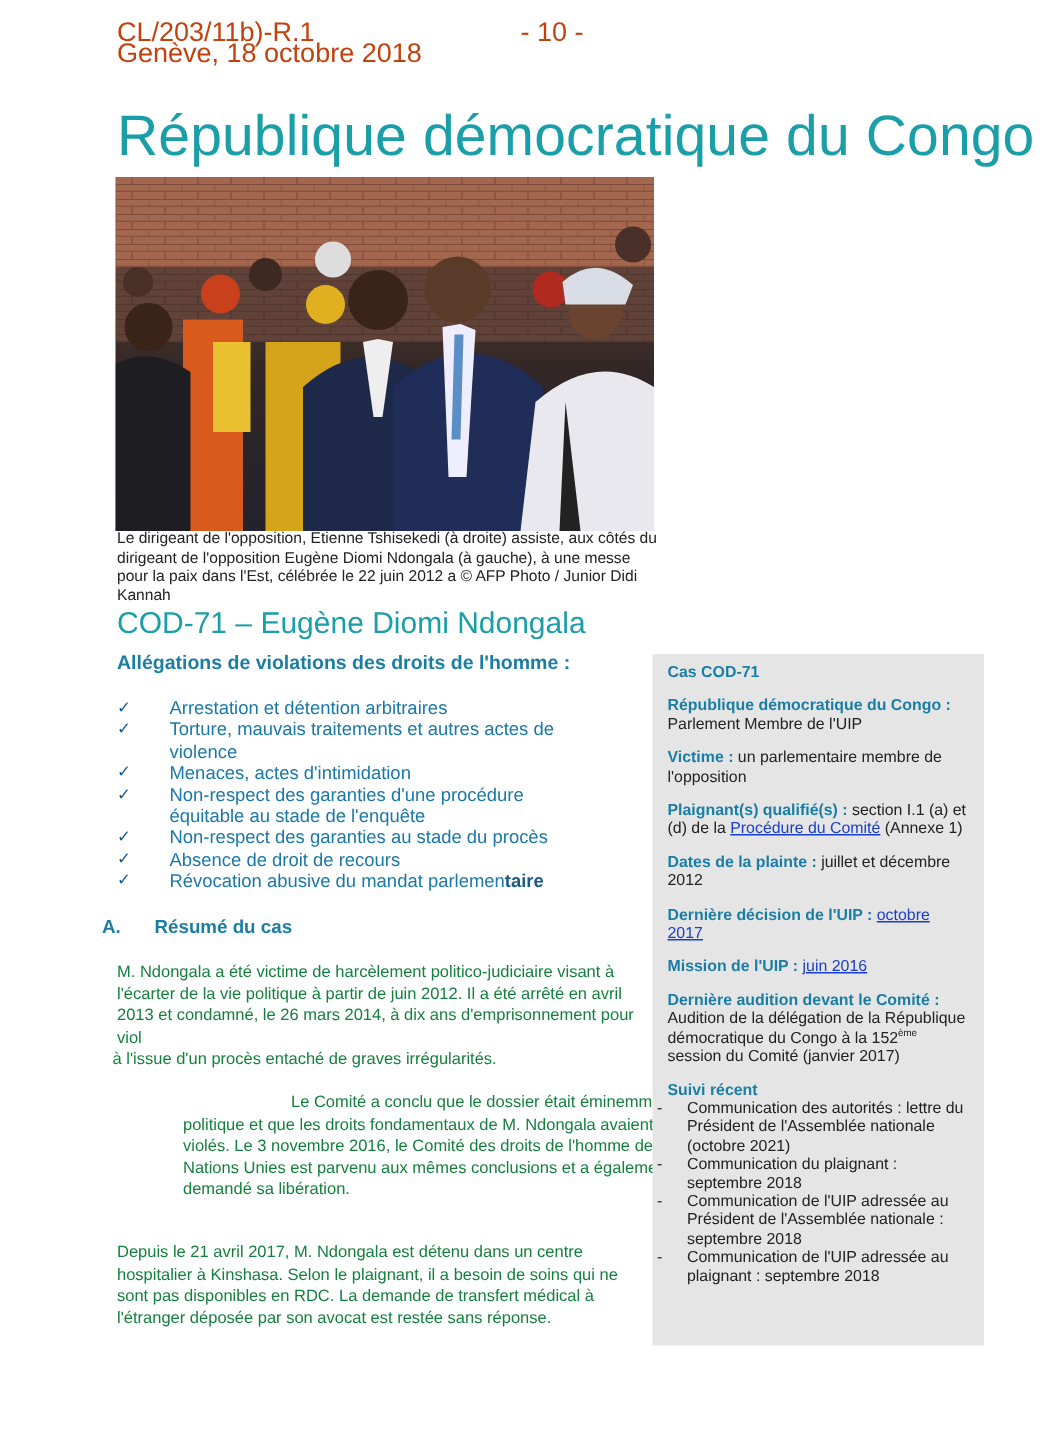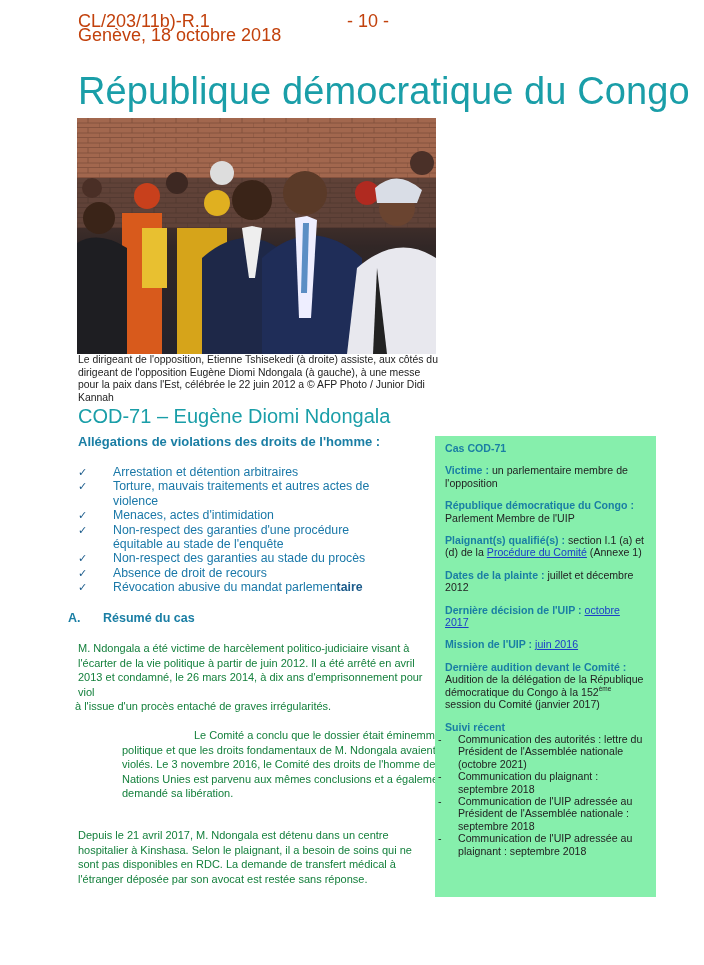--- a/index.html
+++ b/index.html
@@ -23,21 +23,21 @@
     .alleg-list li b { color: #1a5a8a; }
     .sec-a { left: 68px; top: 611px; font-size: 12.5px; font-weight: bold; color: #1a7ea4; white-space: nowrap; }
     .sec-a .num { display: inline-block; width: 35px; }
     .para { left: 78px; width: 350px; font-size: 11px; line-height: 14.6px; color: #15803d; }
     .p1 { top: 641px; }
     .p1 .last { margin-left: -3px; }
     .p2 { top: 728px; margin-left: 44px; }
     .p2 .indent { display: inline-block; width: 72px; }
     .p3 { top: 828px; }
     .box {
-      left: 435px; top: 436px; width: 221px; height: 461px; background: #86efac;
+      left: 435px; top: 436px; width: 221px; height: 461px; background: #e5e5e5;
     }
     .box-inner { padding: 6px 10px 0 10px; font-size: 10.6px; line-height: 12.4px; color: #222; }
     .box .bh { color: #1a7ea4; font-weight: bold; }
     .box .blk { margin-bottom: 10px; }
     .box a { color: #1a3ec8; text-decoration: underline; }
     .box sup { font-size: 6.5px; line-height: 0; }
     .suivi { margin: 0; padding: 0; list-style: none; }
     .suivi li { position: relative; padding-left: 20px; margin-left: -7px; }
     .suivi li .dash { position: absolute; left: 0; top: 0; }
   </style>
@@ -115,26 +115,26 @@
   <div class="last">à l'issue d'un procès entaché de graves  irrégularités.</div>
 </div>
 <div class="abs para p2"><span class="indent"></span><span>Le Comité a conclu que le dossier était éminemment politique et que les droits fondamentaux de M. Ndongala avaient été violés. Le 3 novembre 2016, le Comité des droits de l'homme des Nations Unies est parvenu aux mêmes conclusions et a également demandé sa libération.</span></div>
 <div class="abs para p3">Depuis le 21 avril 2017, M. Ndongala est détenu dans un centre hospitalier à Kinshasa. Selon le plaignant, il a besoin de soins qui ne sont pas disponibles en RDC. La demande de transfert médical à l'étranger déposée par son avocat est restée sans réponse.</div>
 
 <div class="abs box">
   <div class="box-inner">
     <div class="blk bh">Cas COD-71</div>
 
     <div class="blk">
-      <span class="bh">Victime :</span><span> un parlementaire membre de l'opposition</span>
+      <div class="bh">République démocratique du Congo :</div>
+      <div>Parlement Membre de l'UIP</div>
     </div>
 
     <div class="blk">
-      <div class="bh">République démocratique du Congo :</div>
-      <div>Parlement Membre de l'UIP</div>
+      <span class="bh">Victime :</span><span> un parlementaire membre de l'opposition</span>
     </div>
 
     <div class="blk">
       <span class="bh">Plaignant(s) qualifié(s) :</span><span> section I.1 (a) et (d) de la </span><a>Procédure du Comité</a><span> (Annexe 1)</span>
     </div>
 
     <div class="blk">
       <span class="bh">Dates de la plainte :</span><span> juillet et décembre 2012</span>
     </div>
 

